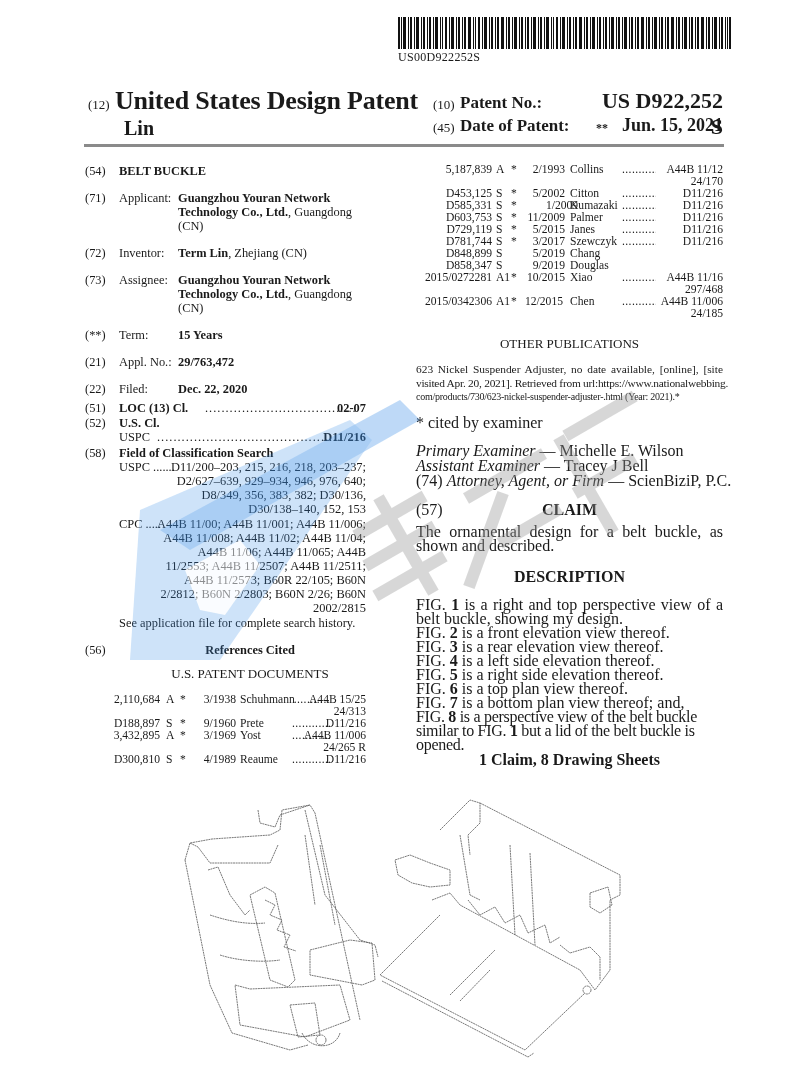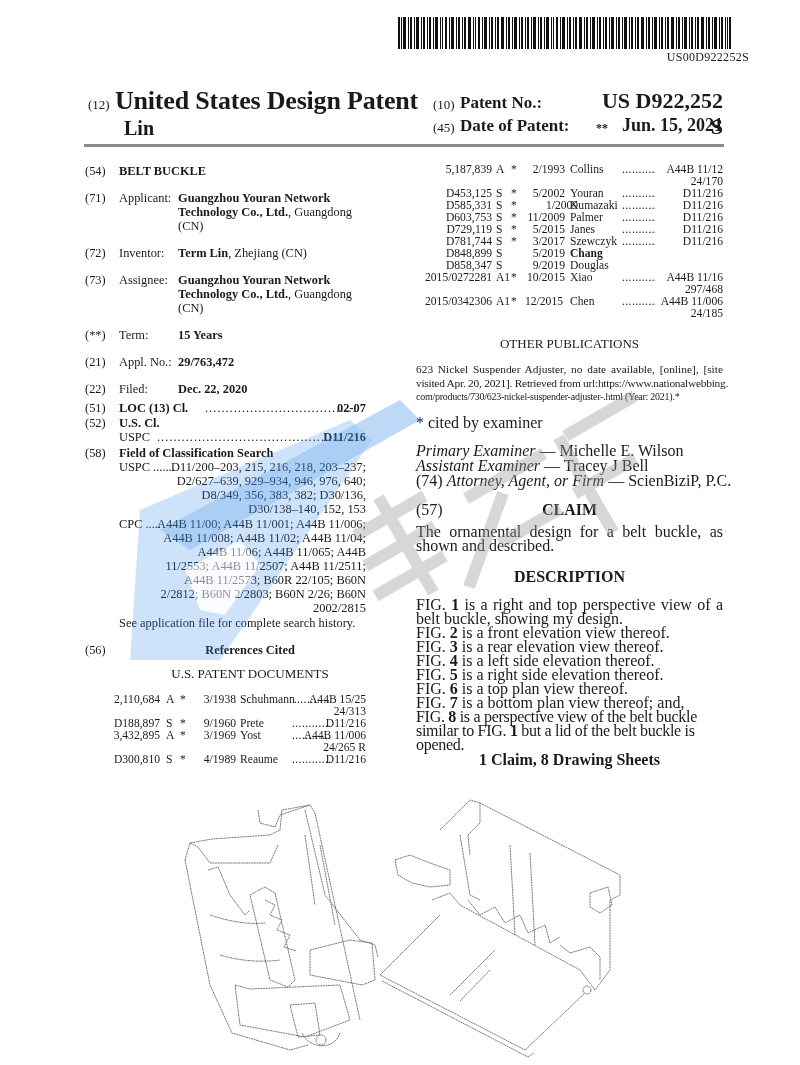--- a/index.html
+++ b/index.html
@@ -4,21 +4,21 @@
   <style>
     html, body { margin: 0; padding: 0; background: #ffffff; }
     body { width: 800px; height: 1065px; position: relative; overflow: hidden;
            font-family: "Liberation Serif", "DejaVu Serif", serif; color: #1a1a1a; }
     .abs { position: absolute; }
     .b { font-weight: bold; }
     .i { font-style: italic; }
 
     
     #barcode { left: 398px; top: 17px; width: 333px; height: 32px; }
-    #barcode-text { left: 416px; top: 50px; width: 333px; text-align: right; font-size: 12px; letter-spacing: 0.3px; }
+    #barcode-text { left: 398px; top: 50px; width: 333px; text-align: left; font-size: 12px; letter-spacing: 0.3px; }
 
     
     .hdr-num { font-size: 13px; }
     #hdr-12 { left: 88px; top: 97px; }
     #hdr-title { left: 115px; top: 86px; font-size: 26px; font-weight: bold; letter-spacing: -0.2px; }
     #hdr-lin { left: 124px; top: 117px; font-size: 20px; font-weight: bold; }
     #hdr-10 { left: 433px; top: 97px; }
     #hdr-patno-label { left: 460px; top: 93px; font-size: 17px; font-weight: bold; }
     #hdr-patno { left: 597px; top: 88px; font-size: 22px; font-weight: bold; width: 126px; text-align: right; }
     #hdr-45 { left: 433px; top: 120px; }
@@ -291,21 +291,21 @@
       <span style="left: 653px; width: 70px; text-align: right;">A44B 11/12</span>
     </div>
     <div class="ref-row" style="top: 176px; left: 0px;">
       <span style="left: 653px; width: 70px; text-align: right;">24/170</span>
     </div>
     <div class="ref-row" style="top: 188px; left: 0px;">
       <span style="left: 410px; width: 82px; text-align: right;">D453,125</span>
       <span style="left: 496px; width: 20px; text-align: left;">S</span>
       <span style="left: 511px; width: 10px; text-align: left;">*</span>
       <span style="left: 523px; width: 42px; text-align: right;">5/2002</span>
-      <span style="left: 570px; width: 80px; text-align: left;">Youran</span>
+      <span style="left: 570px; width: 80px; text-align: left;">Citton</span>
       <span style="left: 622px; width: 34px; text-align: right; overflow: hidden; letter-spacing: 0.4px;">..........................</span>
       <span style="left: 653px; width: 70px; text-align: right;">D11/216</span>
     </div>
     <div class="ref-row" style="top: 200px; left: 0px;">
       <span style="left: 410px; width: 82px; text-align: right;">D585,331</span>
       <span style="left: 496px; width: 20px; text-align: left;">S</span>
       <span style="left: 511px; width: 10px; text-align: left;">*</span>
       <span style="left: 541px; width: 42px; text-align: center; font-family: Liberation Serif, serif;">1/2009</span>
       <span style="left: 570px; width: 80px; text-align: left;">Kumazaki</span>
       <span style="left: 622px; width: 34px; text-align: right; overflow: hidden; letter-spacing: 0.4px;">...................</span>
@@ -336,21 +336,21 @@
       <span style="left: 523px; width: 42px; text-align: right;">3/2017</span>
       <span style="left: 570px; width: 80px; text-align: left;">Szewczyk</span>
       <span style="left: 622px; width: 34px; text-align: right; overflow: hidden; letter-spacing: 0.4px;">...................</span>
       <span style="left: 653px; width: 70px; text-align: right;">D11/216</span>
     </div>
     <div class="ref-row" style="top: 248px; left: 0px;">
       <span style="left: 410px; width: 82px; text-align: right;">D848,899</span>
       <span style="left: 496px; width: 20px; text-align: left;">S</span>
       <span style="left: 511px; width: 10px; text-align: left;"></span>
       <span style="left: 523px; width: 42px; text-align: right;">5/2019</span>
-      <span style="left: 570px; width: 80px; text-align: left; font-weight: bold;">Chang</span>
+      <span style="left: 570px; width: 80px; text-align: left;">Chang</span>
       <span style="left: 622px; width: 34px; text-align: right; overflow: hidden; letter-spacing: 0.4px;"></span>
       <span style="left: 653px; width: 70px; text-align: right;"></span>
     </div>
     <div class="ref-row" style="top: 260px; left: 0px;">
       <span style="left: 410px; width: 82px; text-align: right;">D858,347</span>
       <span style="left: 496px; width: 20px; text-align: left;">S</span>
       <span style="left: 511px; width: 10px; text-align: left;"></span>
       <span style="left: 523px; width: 42px; text-align: right;">9/2019</span>
       <span style="left: 570px; width: 80px; text-align: left;">Douglas</span>
       <span style="left: 622px; width: 34px; text-align: right; overflow: hidden; letter-spacing: 0.4px;"></span>

